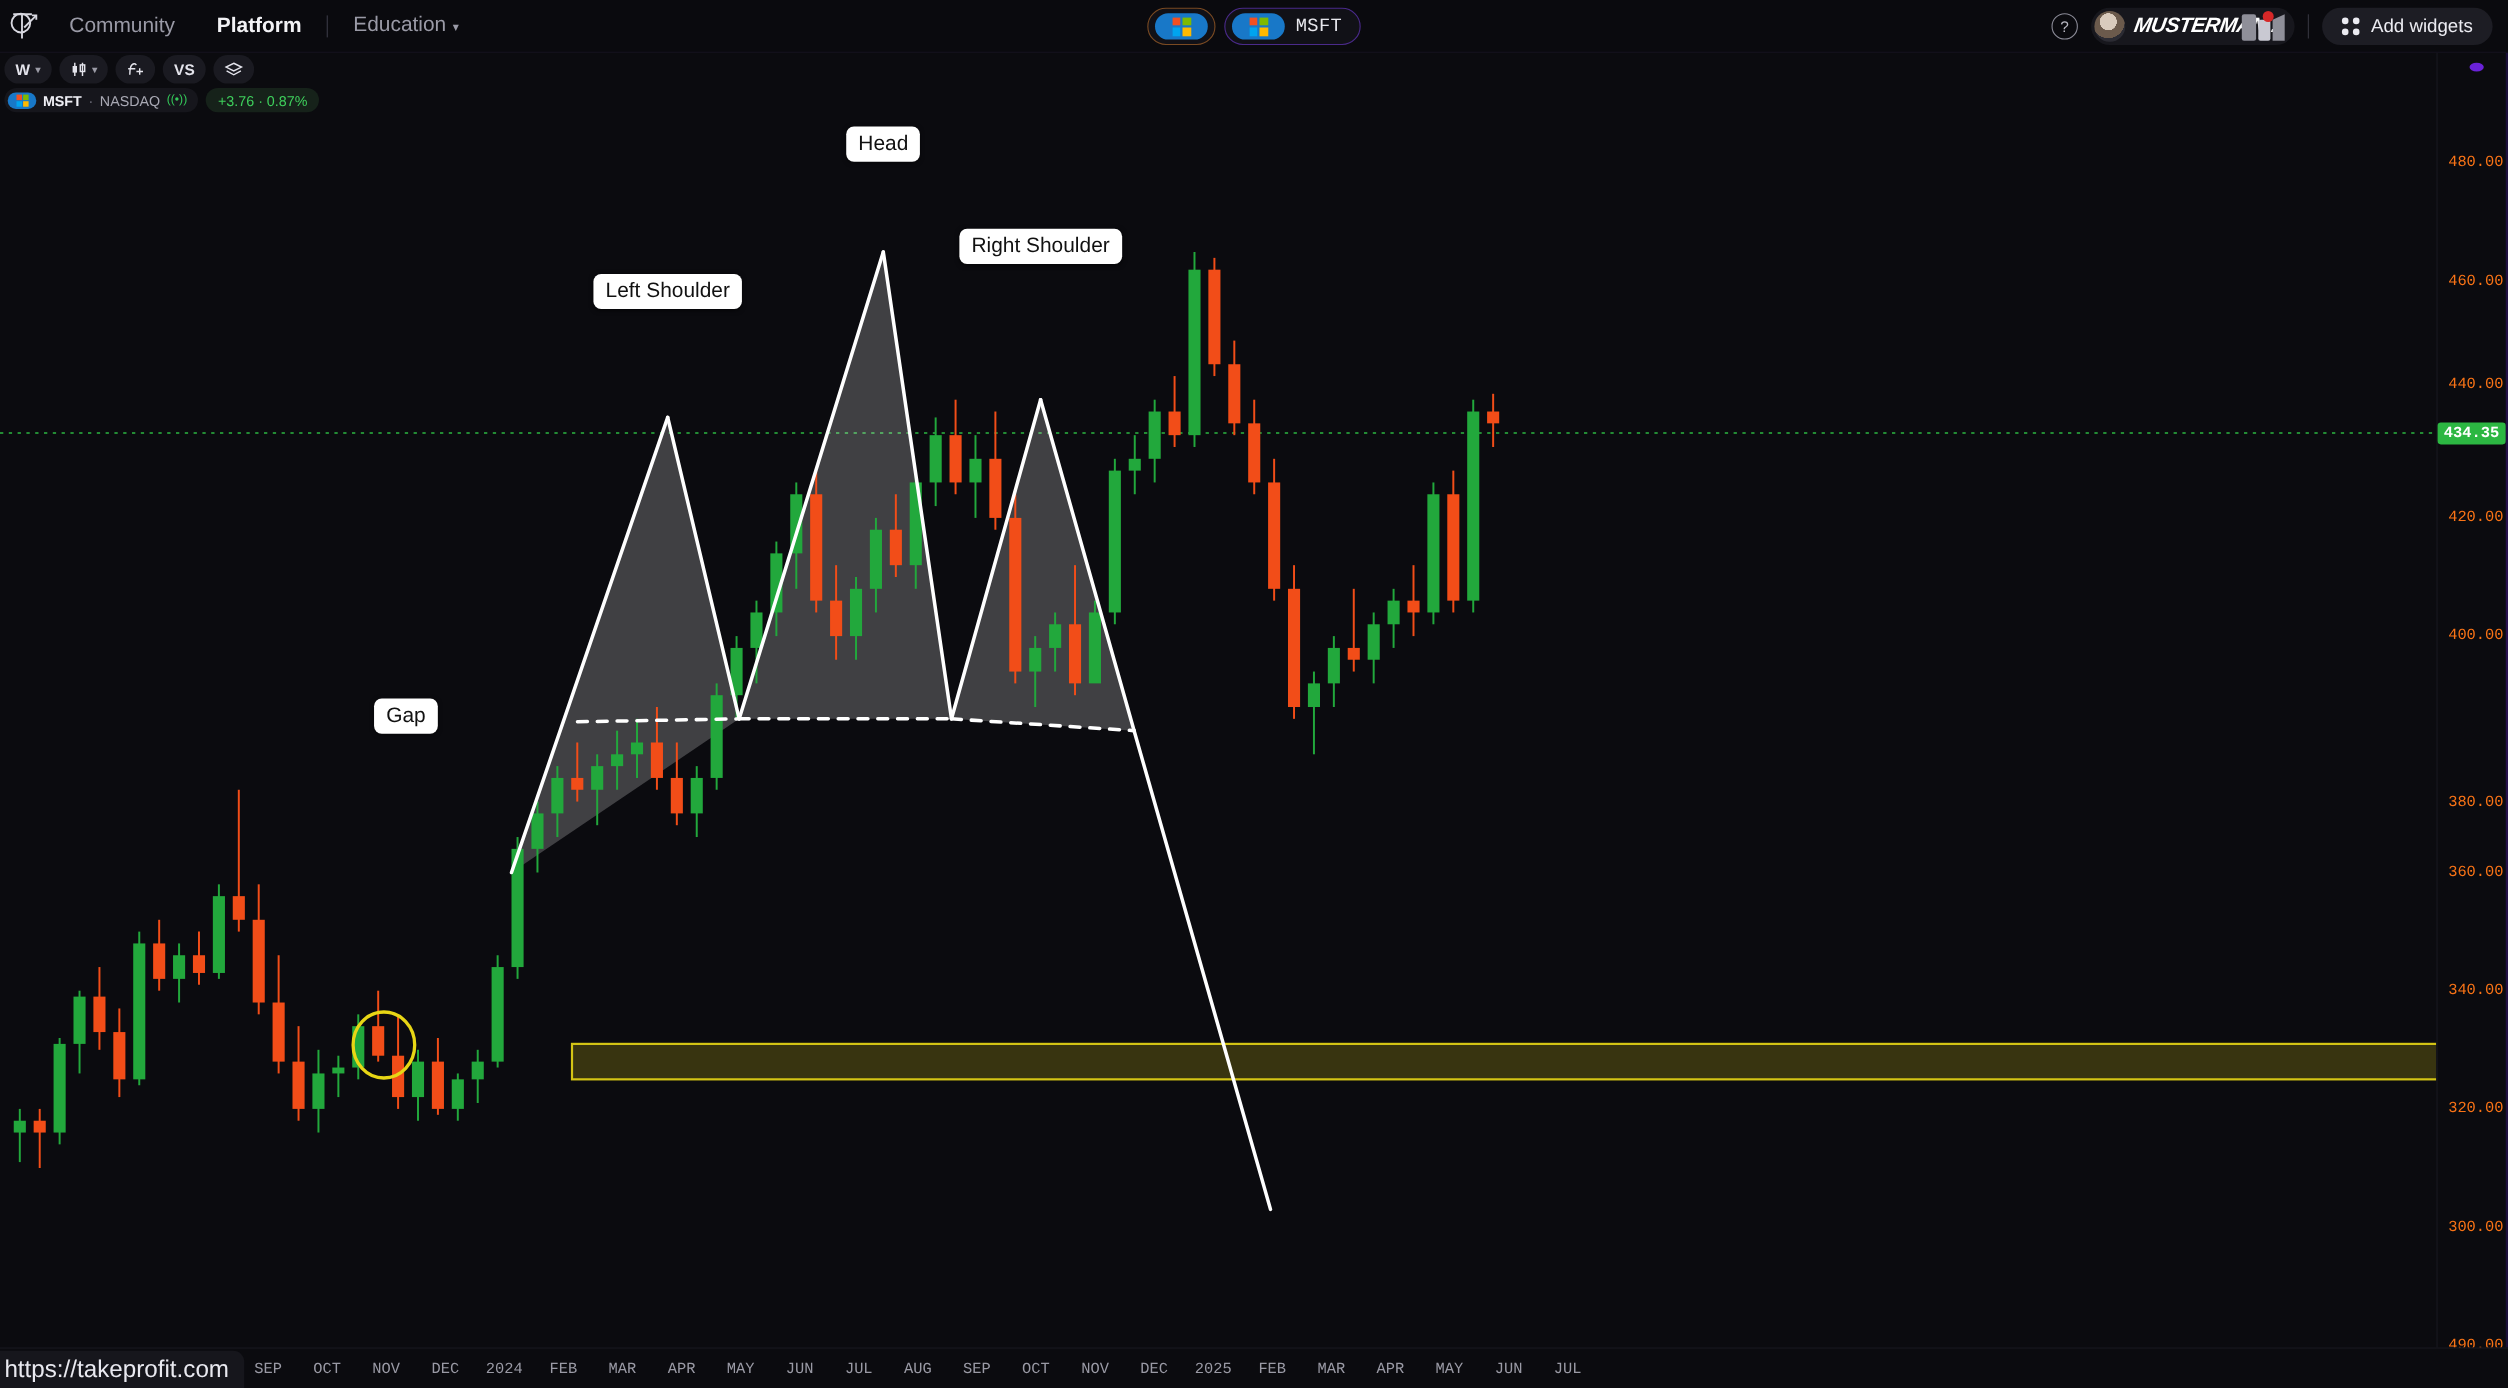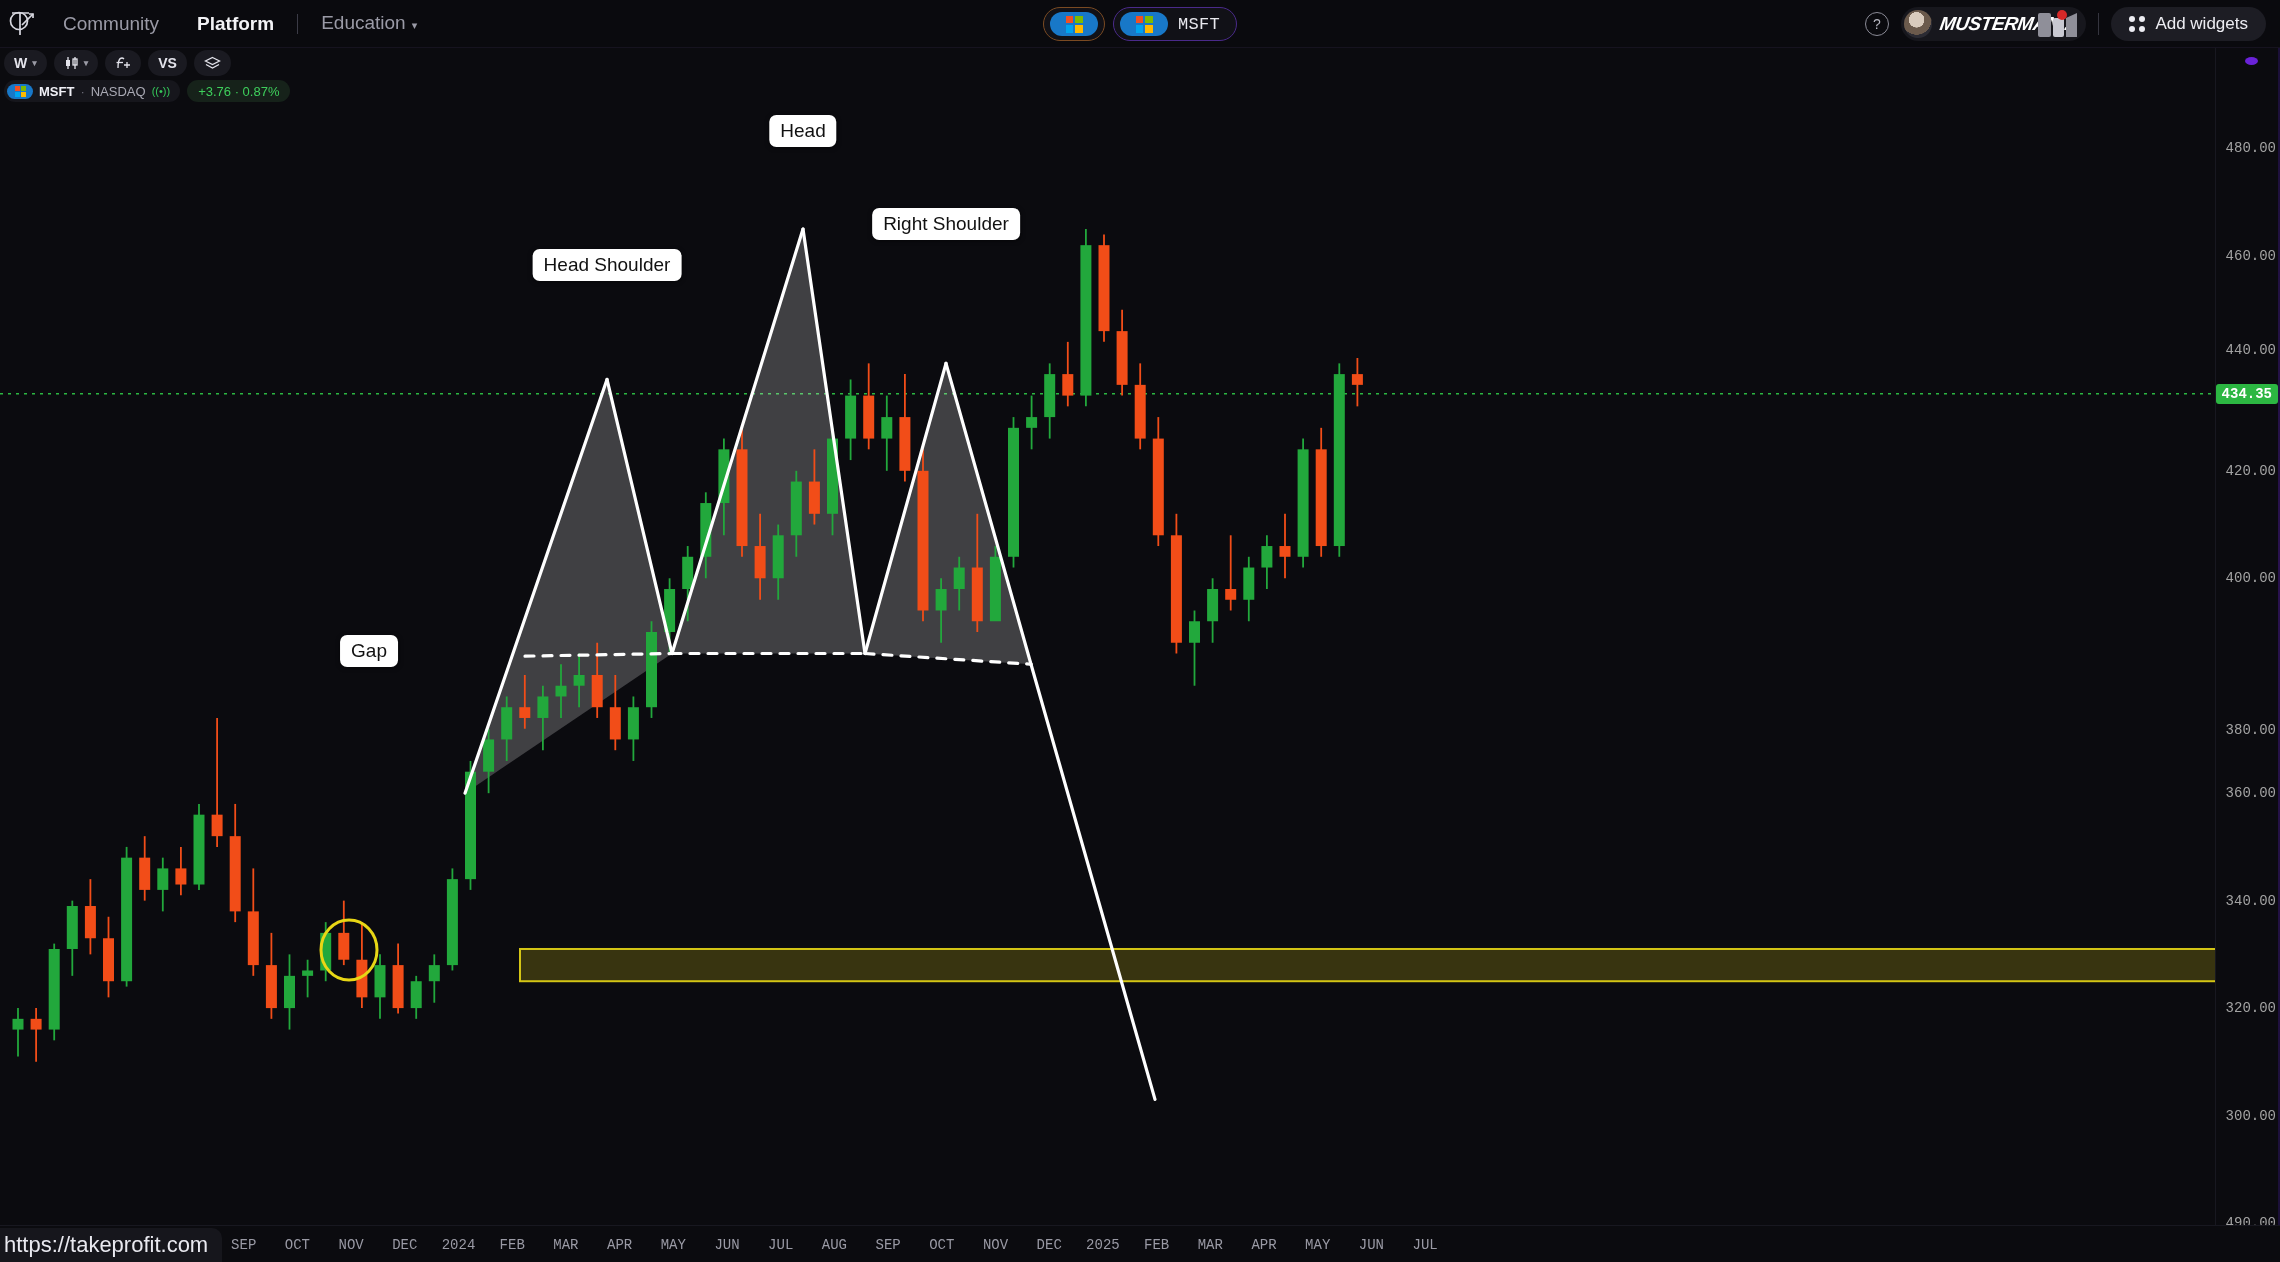--- a/index.html
+++ b/index.html
@@ -99,21 +99,21 @@
   .tk-live { color: #34c759; font-size: 11px; }
   .chg-chip { height: 22px; background: #16221a; border-radius: 11px; color: #3ecf5c; font-size: 13px; display: flex; align-items: center; padding: 0 11px; }
 
   
   .chart-area { position: absolute; left: 0; top: 48px; width: 2215px; height: 1188px; overflow: hidden; }
   .price-axis {
     position: absolute; right: 0; top: 48px; width: 65px; height: 1214px;
     border-left: 1px solid #181820; background: #0b0b0f;
   }
   .price-tick {
-    position: absolute; right: 4px; color: #a3a3a3; font-size: 14px;
+    position: absolute; right: 4px; color: #f97316; font-size: 14px;
     font-family: "Liberation Mono", monospace; transform: translateY(-50%);
     white-space: nowrap;
   }
   .price-badge {
     position: absolute; right: 2px; background: #2cb742; color: #fff; font-size: 14px; font-weight: 700;
     font-family: "Liberation Mono", monospace; padding: 2px 6px; border-radius: 3px;
     transform: translateY(-50%); white-space: nowrap;
   }
   .axis-blip { position: absolute; right: 22px; width: 13px; height: 8px; border-radius: 50%; background: #6a22d8; }
 
@@ -595,21 +595,21 @@
           <line x1="672" y1="605.4909090909091" x2="865" y2="605.4909090909091" stroke="#ffffff" stroke-width="3.2" stroke-linecap="round" stroke-dasharray="9 9"></line>
           <line x1="865" y1="605.4909090909091" x2="1031" y2="616.2363636363636" stroke="#ffffff" stroke-width="3.2" stroke-linecap="round" stroke-dasharray="9 9"></line>
         </g>
       <g id="gapcircle-g">
           <ellipse cx="349" cy="901.9909090909091" rx="28" ry="30" fill="none" stroke="#e8d615" stroke-width="3"></ellipse>
         </g>
     </svg>
   </div>
 
   <div id="annos">
-      <div class="anno-label" style="left: 607px; top: 281px;">Head Shoulder</div>
+      <div class="anno-label" style="left: 607px; top: 281px;">Left Shoulder</div>
       <div class="anno-label" style="left: 803px; top: 147px;">Head</div>
       <div class="anno-label" style="left: 946px; top: 240px;">Right Shoulder</div>
       <div class="anno-label" style="left: 369px; top: 667px;">Gap</div>
     </div>
 
   <div class="price-axis">
     <div id="price-ticks">
         <div class="price-tick" style="top: -7px;">500.00</div>
         <div class="price-tick" style="top: 100.455px;">480.00</div>
         <div class="price-tick" style="top: 207.909px;">460.00</div>

